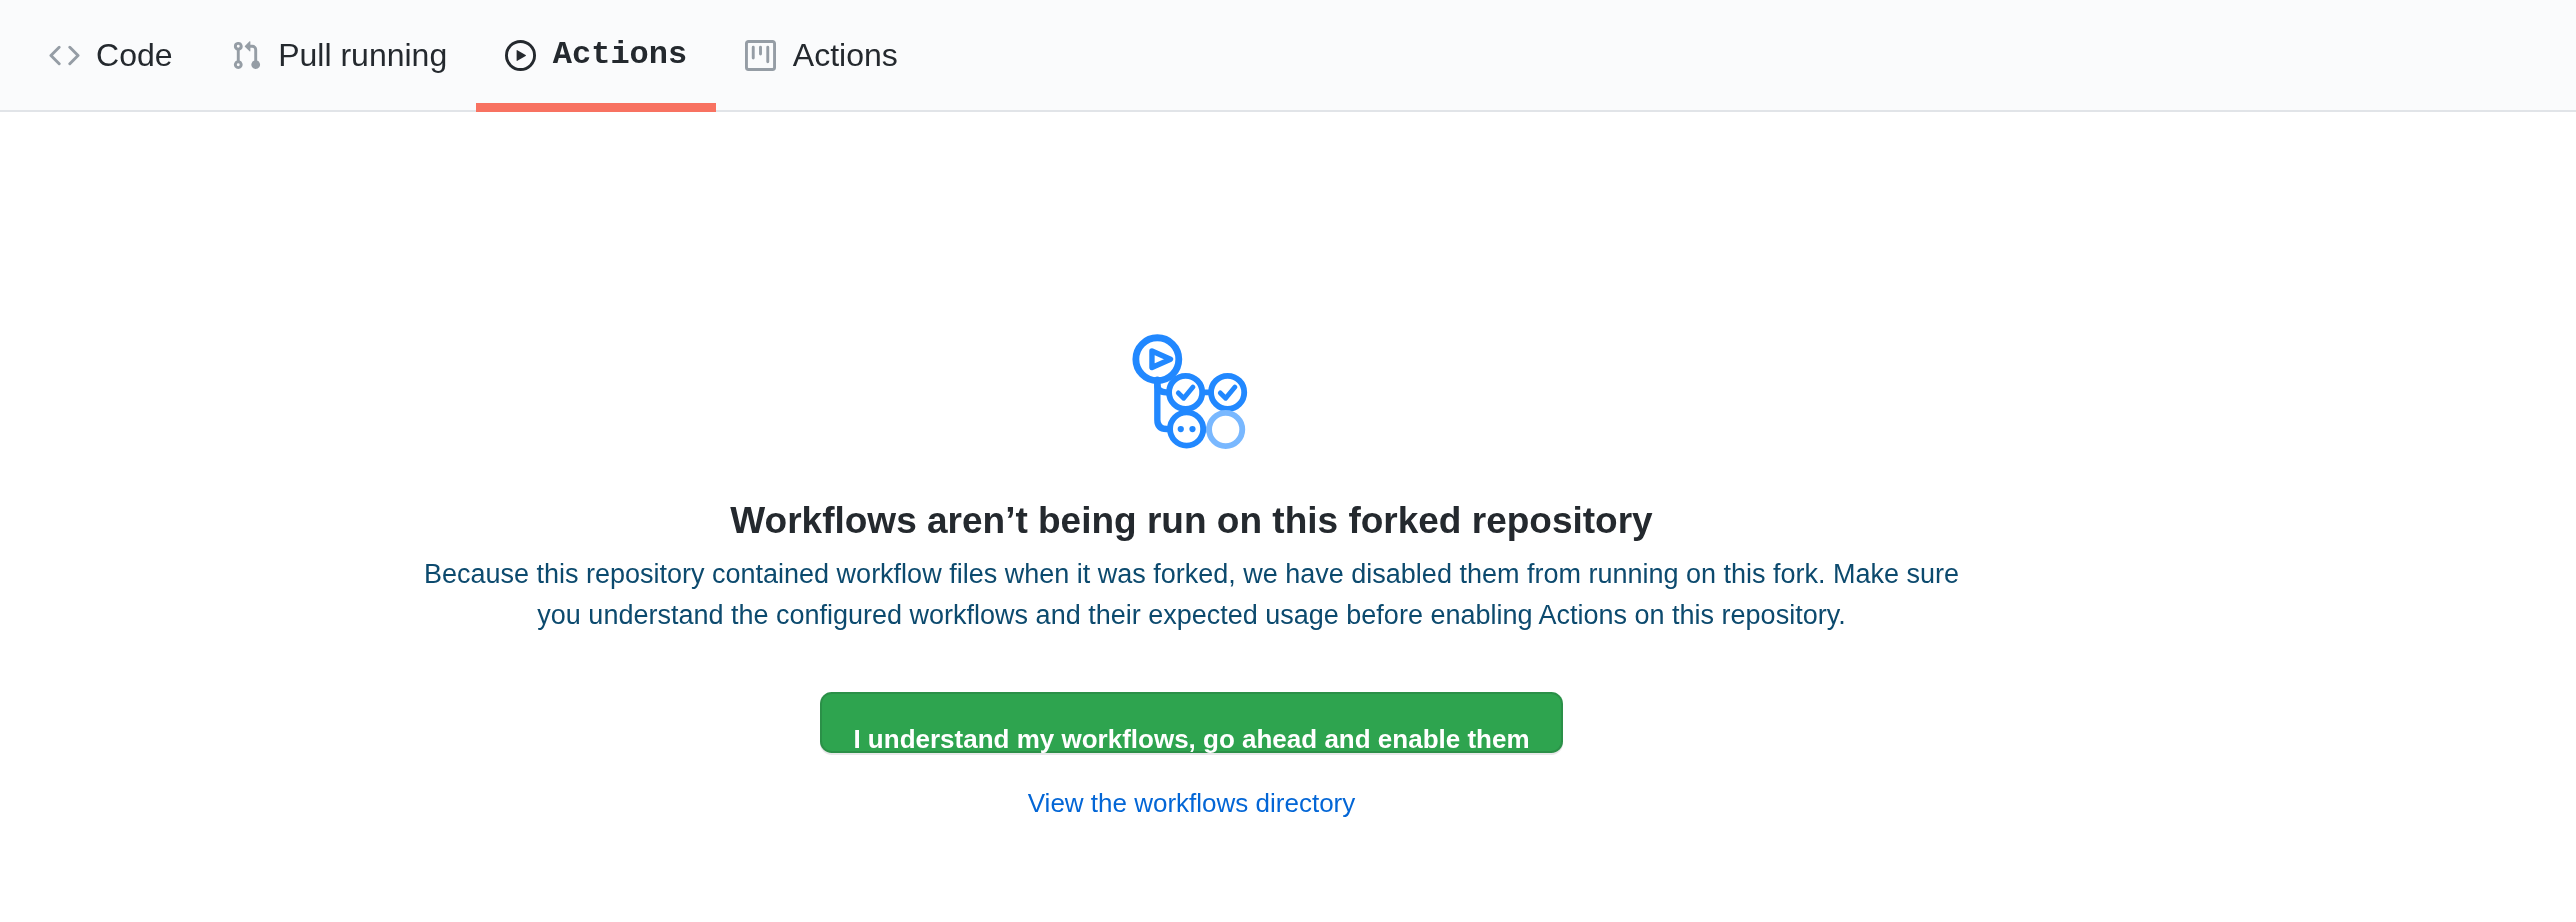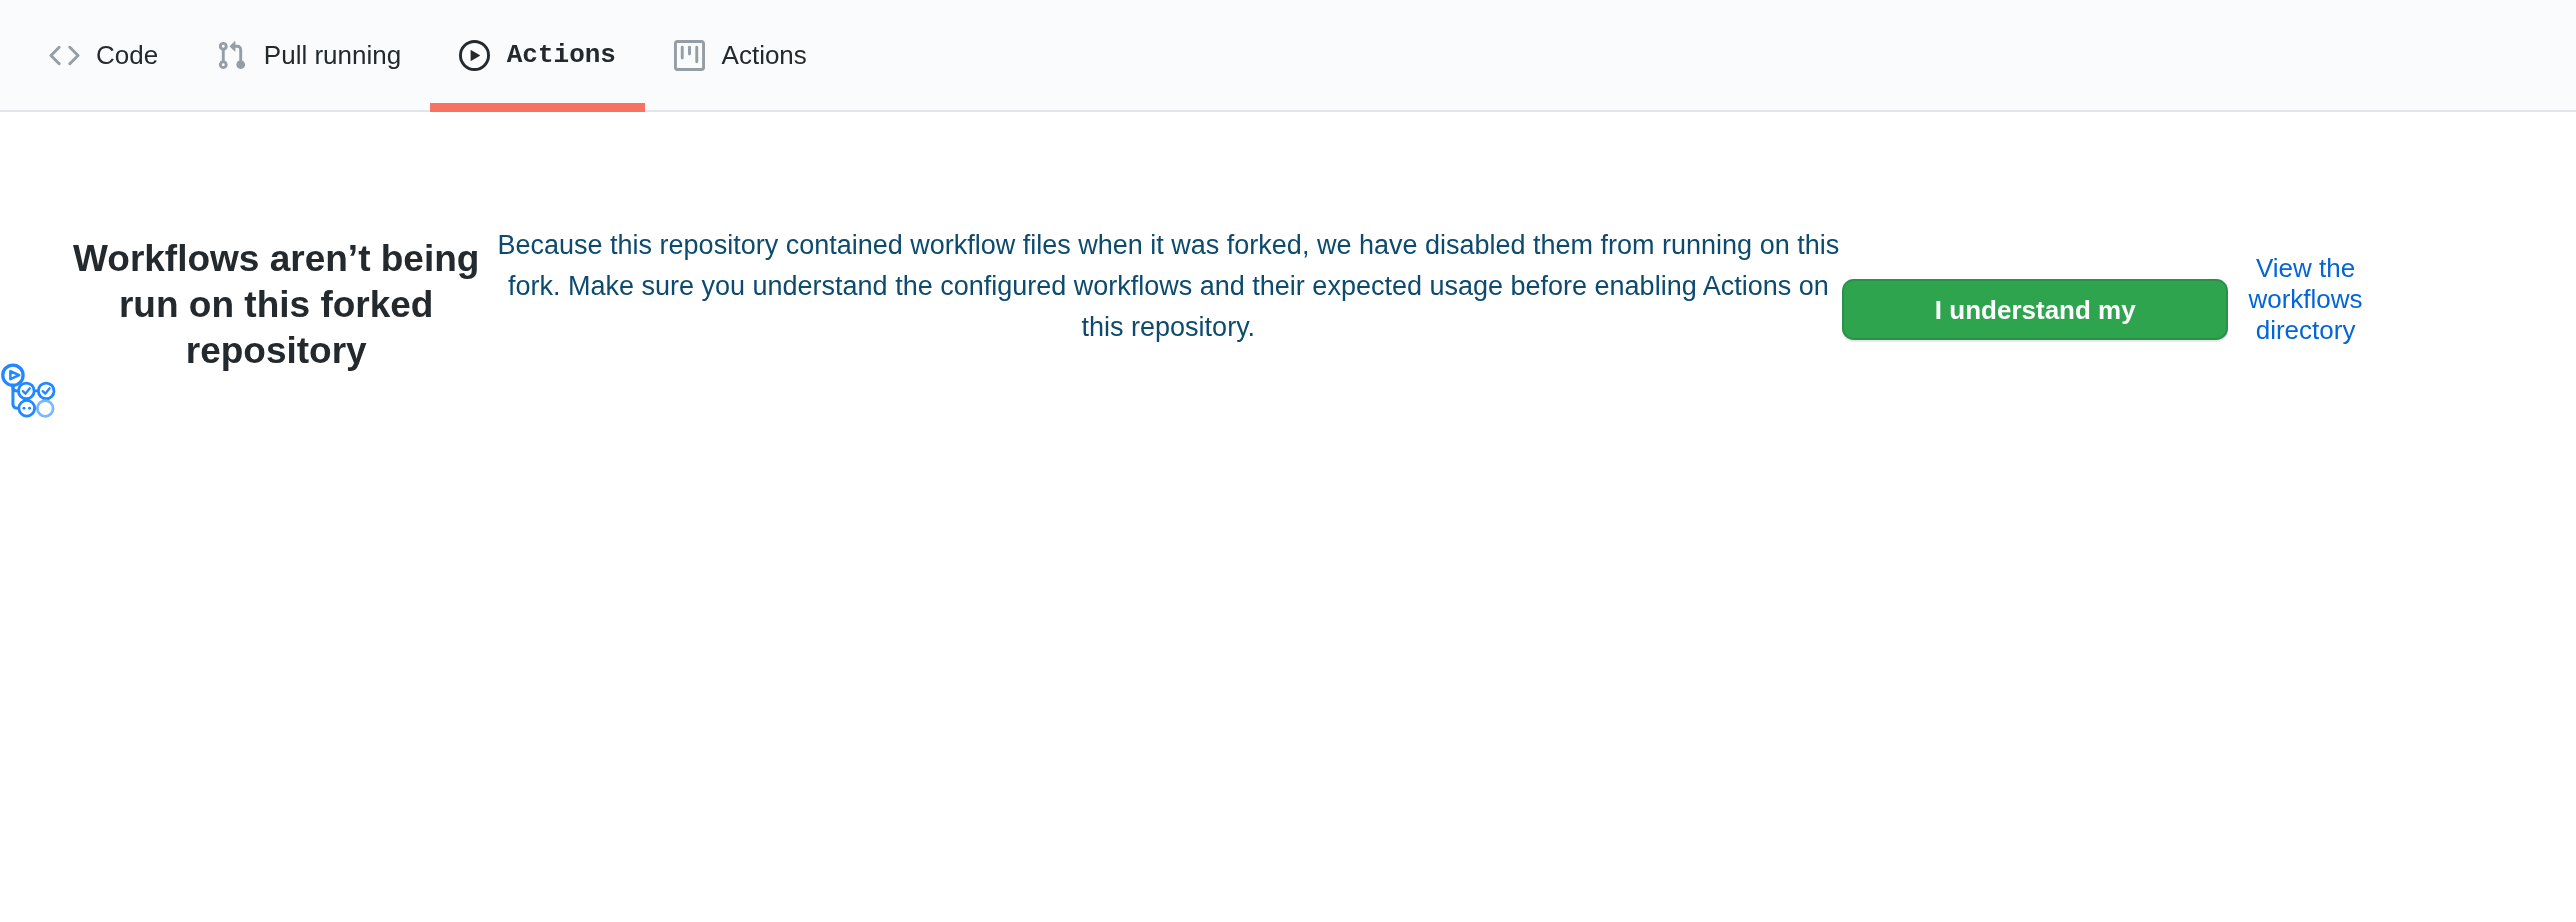--- a/index.html
+++ b/index.html
@@ -25,21 +25,21 @@
     display: flex;
     align-items: stretch;
     padding-left: 19.5px;
   }
   .tab {
     position: relative;
     display: flex;
     align-items: center;
     gap: 16.6px;
     padding: 0 29px;
-    font-size: 26px;
+    font-size: 32px;
     line-height: 1;
     color: #24292e;
     text-decoration: none;
     cursor: pointer;
     white-space: nowrap;
   }
   .tab .octicon { width: 31px; height: 31px; fill: #959da5; flex: none; }
   .tab.active { font-weight: 700; font-family: Liberation Mono, monospace; }
   .tab.active .octicon { fill: #24292e; }
   .tab.active::after {
@@ -47,21 +47,21 @@
     position: absolute;
     left: 0; right: 0; bottom: -2px;
     height: 8.8px;
     background: var(--tab-underline, #f87261);
   }
 
   
   .content {
     width: 2383px;            
     display: flex;
-    flex-direction: row;
+    flex-direction: column;
     align-items: center;
     text-align: center;
   }
   .wf-illustration { margin-top: 216px; width: 123px; height: 123px; }
   .wf-main  { stroke: var(--icon-blue, #2188ff); }
   .wf-light { stroke: var(--icon-blue-light, #79b8ff); }
   .wf-dot   { fill: var(--icon-blue, #2188ff); }
 
   .es-heading {
     margin: 47px 0 0 0;
@@ -73,21 +73,21 @@
   .es-desc {
     margin: 9.8px 0 0 0;
     max-width: 1583px;
     font-size: 27px;
     line-height: 41px;
     color: #0c4a6e;
   }
   .es-button {
     margin-top: 56px;
     height: 61px;
-    padding: 1px 31px;
+    padding: 17px 31px;
     border: 2px solid rgba(27, 31, 35, 0.15);
     border-radius: 11.7px;
     background: var(--button-green, #2ea44f);
     color: #ffffff;
     font-family: inherit;
     font-size: 26px;
     font-weight: 700;
     line-height: 57px;
     cursor: pointer;
     box-shadow: 0 2px 0 rgba(27, 31, 35, 0.1);

